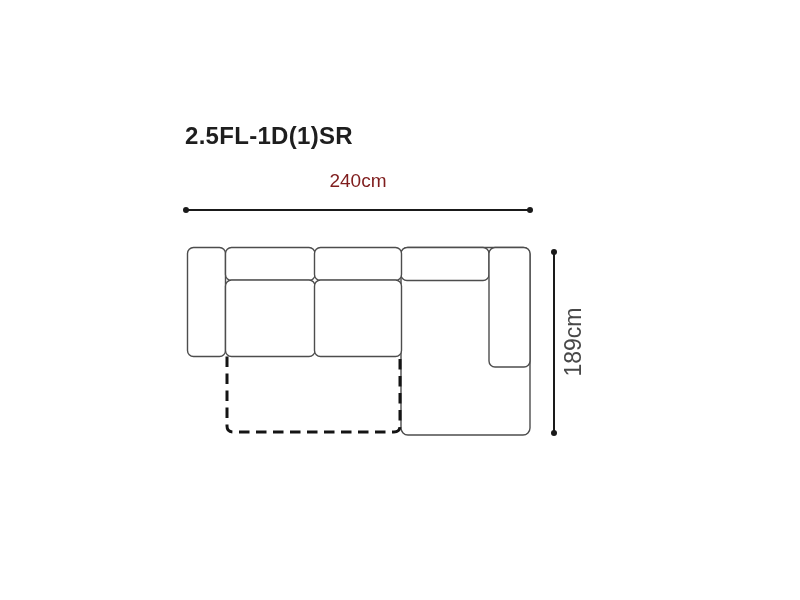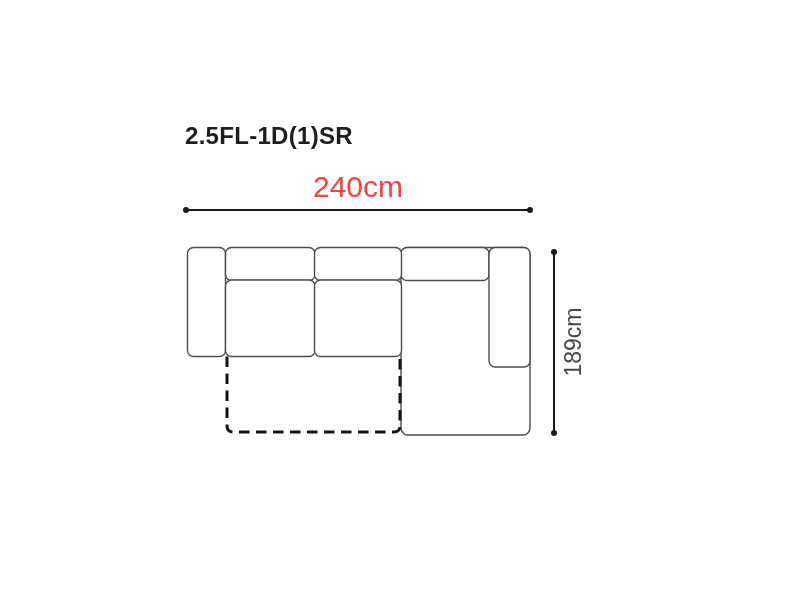--- a/index.html
+++ b/index.html
@@ -30,23 +30,23 @@
     color: #1e1e1e;
     letter-spacing: 0.3px;
     white-space: nowrap;
   }
   .dim-label-h {
     position: absolute;
     left: 185px;
     top: 138px;
     width: 346px;
     text-align: center;
-    font-size: 30px;
+    font-size: 19px;
     font-weight: 400;
-    color: #ef4444;
+    color: #7f1d1d;
     white-space: nowrap;
   }
   .dim-label-v {
     position: absolute;
     left: 483px;
     top: 297px;
     width: 180px;
     height: 26px;
     line-height: 26px;
     text-align: center;

